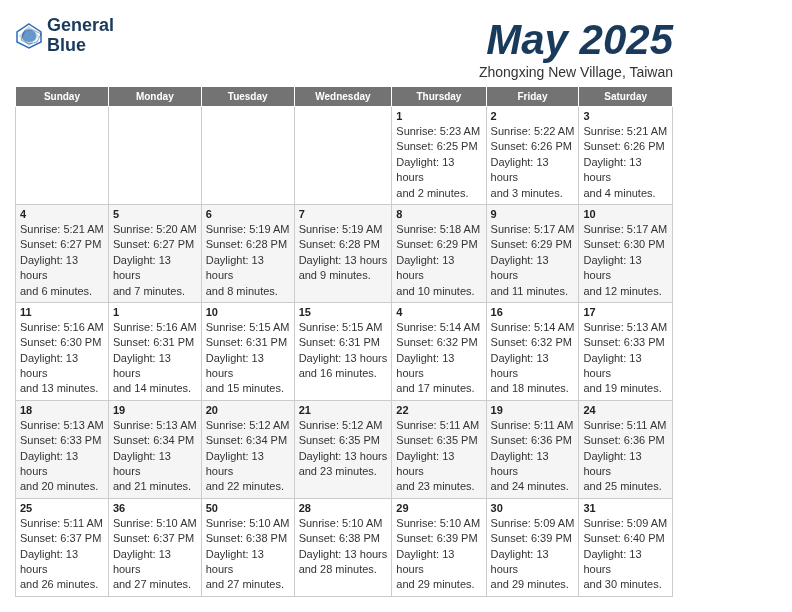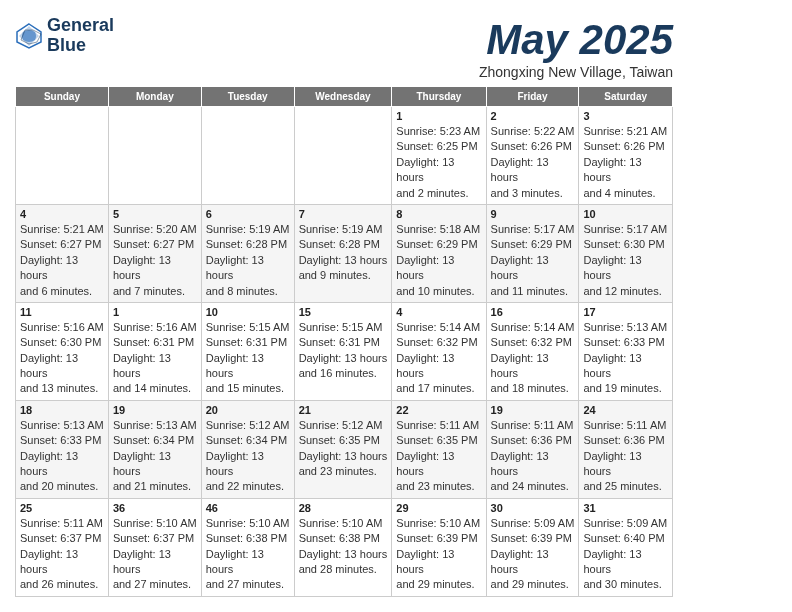--- a/index.html
+++ b/index.html
@@ -240,21 +240,21 @@
         <tr>
           <td>
             <span class="day-number">25</span>
             <div class="day-content">Sunrise: 5:11 AM<br>Sunset: 6:37 PM<br>Daylight: 13 hours<br>and 26 minutes.</div>
           </td>
           <td>
             <span class="day-number">36</span>
             <div class="day-content">Sunrise: 5:10 AM<br>Sunset: 6:37 PM<br>Daylight: 13 hours<br>and 27 minutes.</div>
           </td>
           <td>
-            <span class="day-number">46</span>
+            <span class="day-number">50</span>
             <div class="day-content">Sunrise: 5:10 AM<br>Sunset: 6:38 PM<br>Daylight: 13 hours<br>and 27 minutes.</div>
           </td>
           <td>
             <span class="day-number">28</span>
             <div class="day-content">Sunrise: 5:10 AM<br>Sunset: 6:38 PM<br>Daylight: 13 hours<br>and 28 minutes.</div>
           </td>
           <td>
             <span class="day-number">29</span>
             <div class="day-content">Sunrise: 5:10 AM<br>Sunset: 6:39 PM<br>Daylight: 13 hours<br>and 29 minutes.</div>
           </td>

